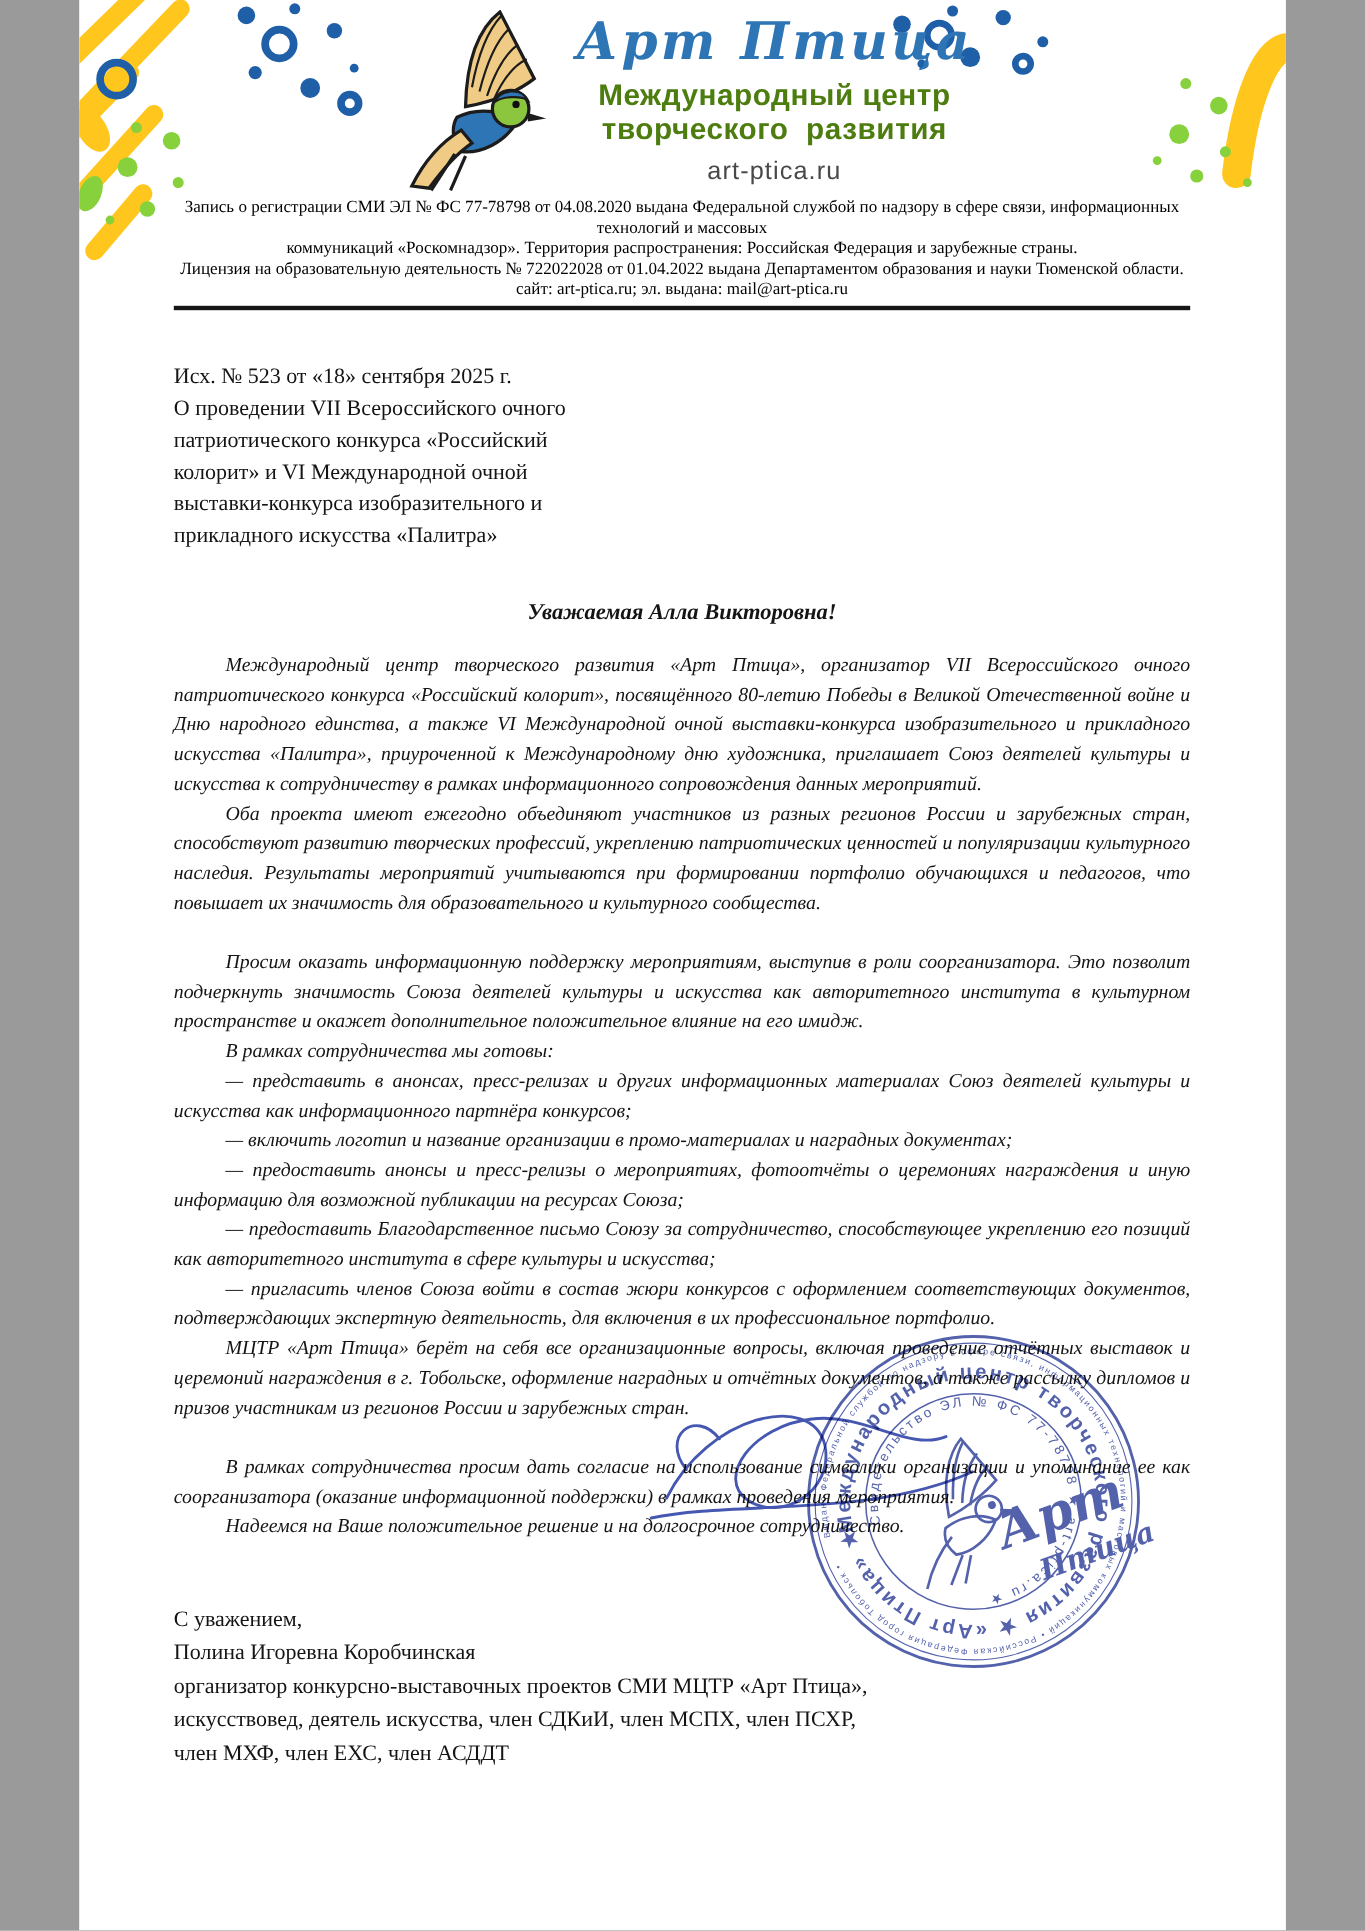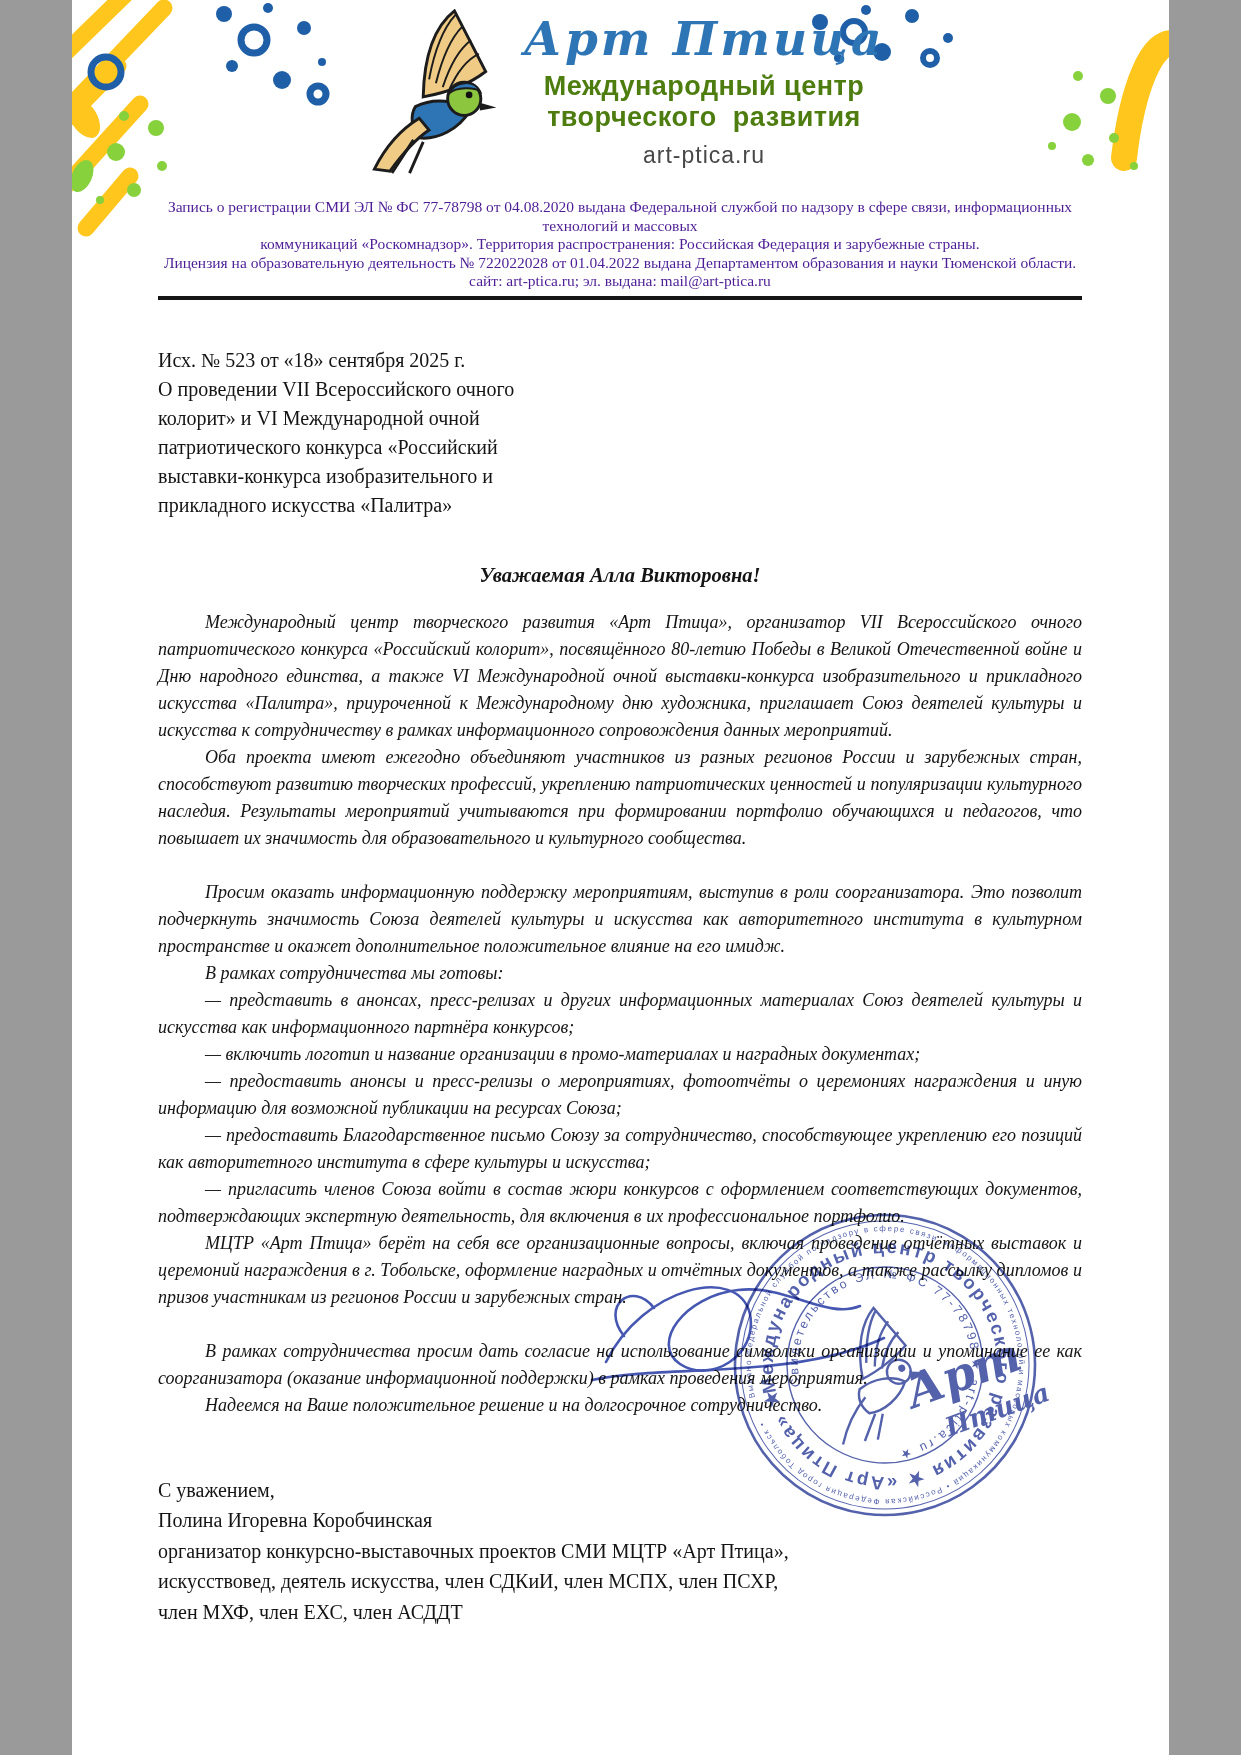--- a/index.html
+++ b/index.html
@@ -11,21 +11,21 @@
   
   .brand-row{display:flex;align-items:center;justify-content:center;margin-top:6px;height:172px;}
   .bird-logo{width:152px;height:166px;margin-right:16px;flex:0 0 auto;}
   .brand-text{text-align:center;}
   .brand-title{font-family:"DejaVu Serif",serif;font-style:italic;font-weight:bold;
                font-size:47px;color:#2e75b6;letter-spacing:3px;line-height:1;}
   .brand-sub{font-family:"Liberation Sans",sans-serif;font-weight:bold;font-size:27px;
              color:#4d7c0f;line-height:1.13;letter-spacing:.5px;margin-top:9px;white-space:pre;}
   .brand-site{font-family:"Liberation Sans",sans-serif;font-size:23px;color:#484848;
               margin-top:10px;letter-spacing:1px;}
-  .reg{margin-top:20px;text-align:center;font-size:15.5px;line-height:18.5px;color:#4c1d95;}
+  .reg{margin-top:2px;text-align:center;font-size:15.5px;line-height:18.5px;color:#000000;}
   .rule{border-top:4px solid #161616;margin-top:5px;}
 
   
   .ref-row{display:flex;justify-content:space-between;margin-top:46px;font-size:20px;line-height:29px;}
   .ref-left{max-width:470px;}
   .ref-right{text-align:right;font-weight:bold;max-width:520px;}
 
   .salutation{text-align:center;font-weight:bold;font-style:italic;font-size:20.5px;margin-top:44px;}
 
   .body-text{margin-top:22px;}
@@ -139,22 +139,22 @@
       <div>Лицензия на образовательную деятельность № 722022028 от 01.04.2022 выдана Департаментом образования и науки Тюменской области.</div>
       <div>сайт: art-ptica.ru; эл. выдана: mail@art-ptica.ru</div>
     </div>
 
     <div class="rule"></div>
 
     <div class="ref-row">
       <div class="ref-left">
         <div>Исх. № 523 от «18» сентября 2025 г.</div>
         <div>О проведении VII Всероссийского очного</div>
+        <div>патриотического конкурса «Российский</div>
         <div>колорит» и VI Международной очной</div>
-        <div>патриотического конкурса «Российский</div>
         <div>выставки-конкурса изобразительного и</div>
         <div>прикладного искусства «Палитра»</div>
       </div>
     </div>
 
     <div class="salutation">Уважаемая Алла Викторовна!</div>
 
     <div class="body-text">
       <p class="para">Международный центр творческого развития «Арт Птица», организатор VII Всероссийского очного патриотического конкурса «Российский колорит», посвящённого 80-летию Победы в Великой Отечественной войне и Дню народного единства, а также VI Международной очной выставки-конкурса изобразительного и прикладного искусства «Палитра», приуроченной к Международному дню художника, приглашает Союз деятелей культуры и искусства к сотрудничеству в рамках информационного сопровождения данных мероприятий.</p>
       <p class="para">Оба проекта имеют ежегодно объединяют участников из разных регионов России и зарубежных стран, способствуют развитию творческих профессий, укреплению патриотических ценностей и популяризации культурного наследия. Результаты мероприятий учитываются при формировании портфолио обучающихся и педагогов, что повышает их значимость для образовательного и культурного сообщества.</p>

